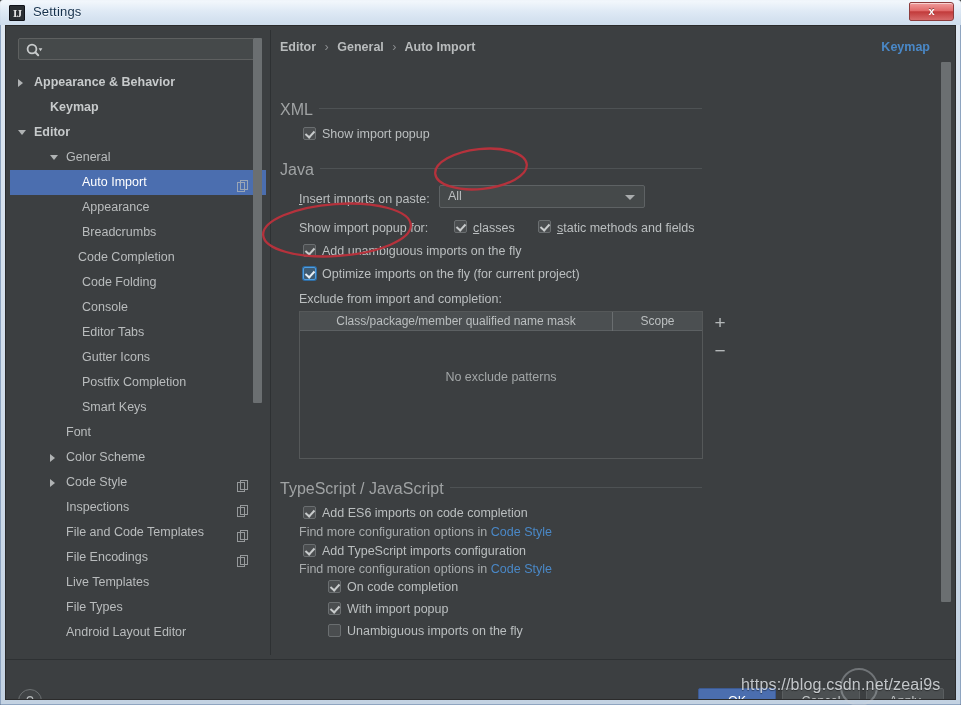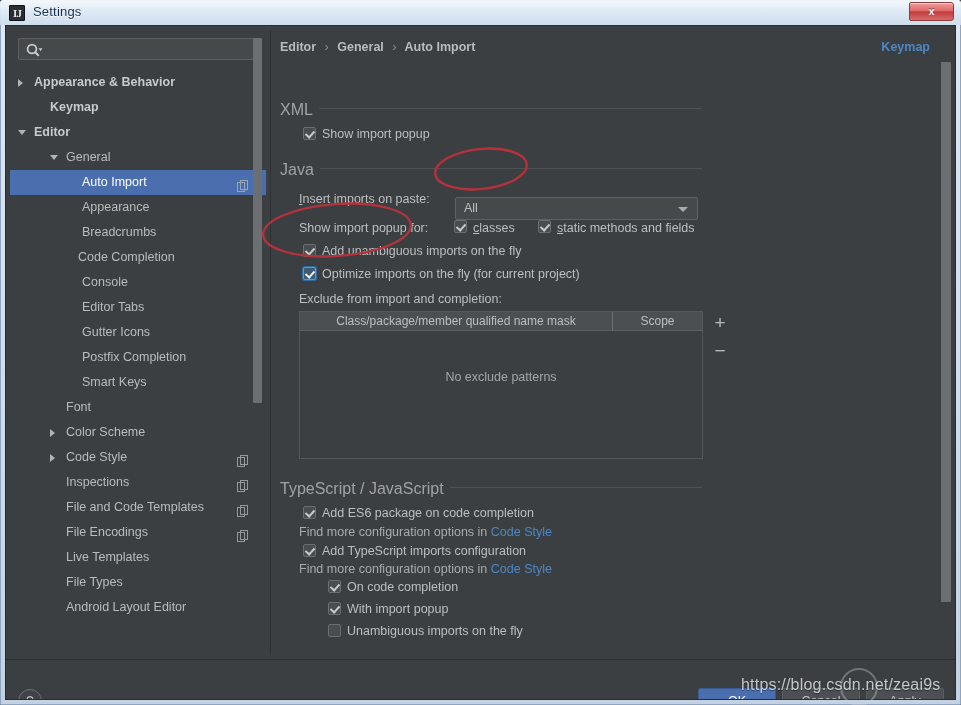--- a/index.html
+++ b/index.html
@@ -484,20 +484,23 @@
           <div class="tree-item">
             <span class="label" style="left: 72px;">Appearance</span>
           </div>
           <div class="tree-item">
             <span class="label" style="left: 72px;">Breadcrumbs</span>
           </div>
           <div class="tree-item">
             <span class="label" style="left: 68px;">Code Completion</span>
           </div>
           <div class="tree-item">
+            <span class="label" style="left: 72px;">Code Folding</span>
+          </div>
+          <div class="tree-item">
             <span class="label" style="left: 72px;">Console</span>
           </div>
           <div class="tree-item">
             <span class="label" style="left: 72px;">Editor Tabs</span>
           </div>
           <div class="tree-item">
             <span class="label" style="left: 72px;">Gutter Icons</span>
           </div>
           <div class="tree-item">
             <span class="label" style="left: 72px;">Postfix Completion</span>
@@ -575,21 +578,21 @@
 
       <div class="chk on" style="left:32px; top:97px;"></div>
       <div class="lbl" style="left:51px; top:97px;">Show import popup</div>
 
       <div class="section-title" style="left:9px; top:131px;">Java</div>
       <div class="section-rule" style="left:40px; top:138px; width:391px;"></div>
 
       <div class="lbl" style="left:28px; top:162px;">
         <span class="u">I</span><span>nsert imports on paste:</span>
       </div>
-      <div class="combo" style="left:184px; top:155px; width:243px; height:23px;margin-top:12px;">
+      <div class="combo" style="left:168px; top:155px; width:206px; height:23px;">
         <span class="val">All</span>
         <span class="caret"></span>
       </div>
 
       <div class="lbl" style="left:28px; top:191px;">Show import popup for:</div>
       <div class="chk on" style="left:183px; top:190px;"></div>
       <div class="lbl" style="left:202px; top:191px;">
         <span class="u">c</span><span>lasses</span>
       </div>
       <div class="chk on" style="left:267px; top:190px;"></div>
@@ -612,21 +615,21 @@
         </div>
         <div class="table-empty">No exclude patterns</div>
       </div>
       <div class="side-btn" style="left:438px; top:283px;">+</div>
       <div class="side-btn" style="left:438px; top:311px;">−</div>
 
       <div class="section-title" style="left:9px; top:450px;">TypeScript / JavaScript</div>
       <div class="section-rule" style="left:161px; top:457px; width:270px;"></div>
 
       <div class="chk on" style="left:32px; top:476px;"></div>
-      <div class="lbl" style="left:51px; top:476px;">Add ES6 package on code completion</div>
+      <div class="lbl" style="left:51px; top:476px;">Add ES6 imports on code completion</div>
 
       <div class="lbl dim" style="left:28px; top:495px;">
         <span>Find more configuration options in </span><span class="link">Code Style</span>
       </div>
 
       <div class="chk on" style="left:32px; top:514px;"></div>
       <div class="lbl" style="left:51px; top:514px;">Add TypeScript imports configuration</div>
 
       <div class="lbl dim" style="left:28px; top:532px;">
         <span>Find more configuration options in </span><span class="link">Code Style</span>

